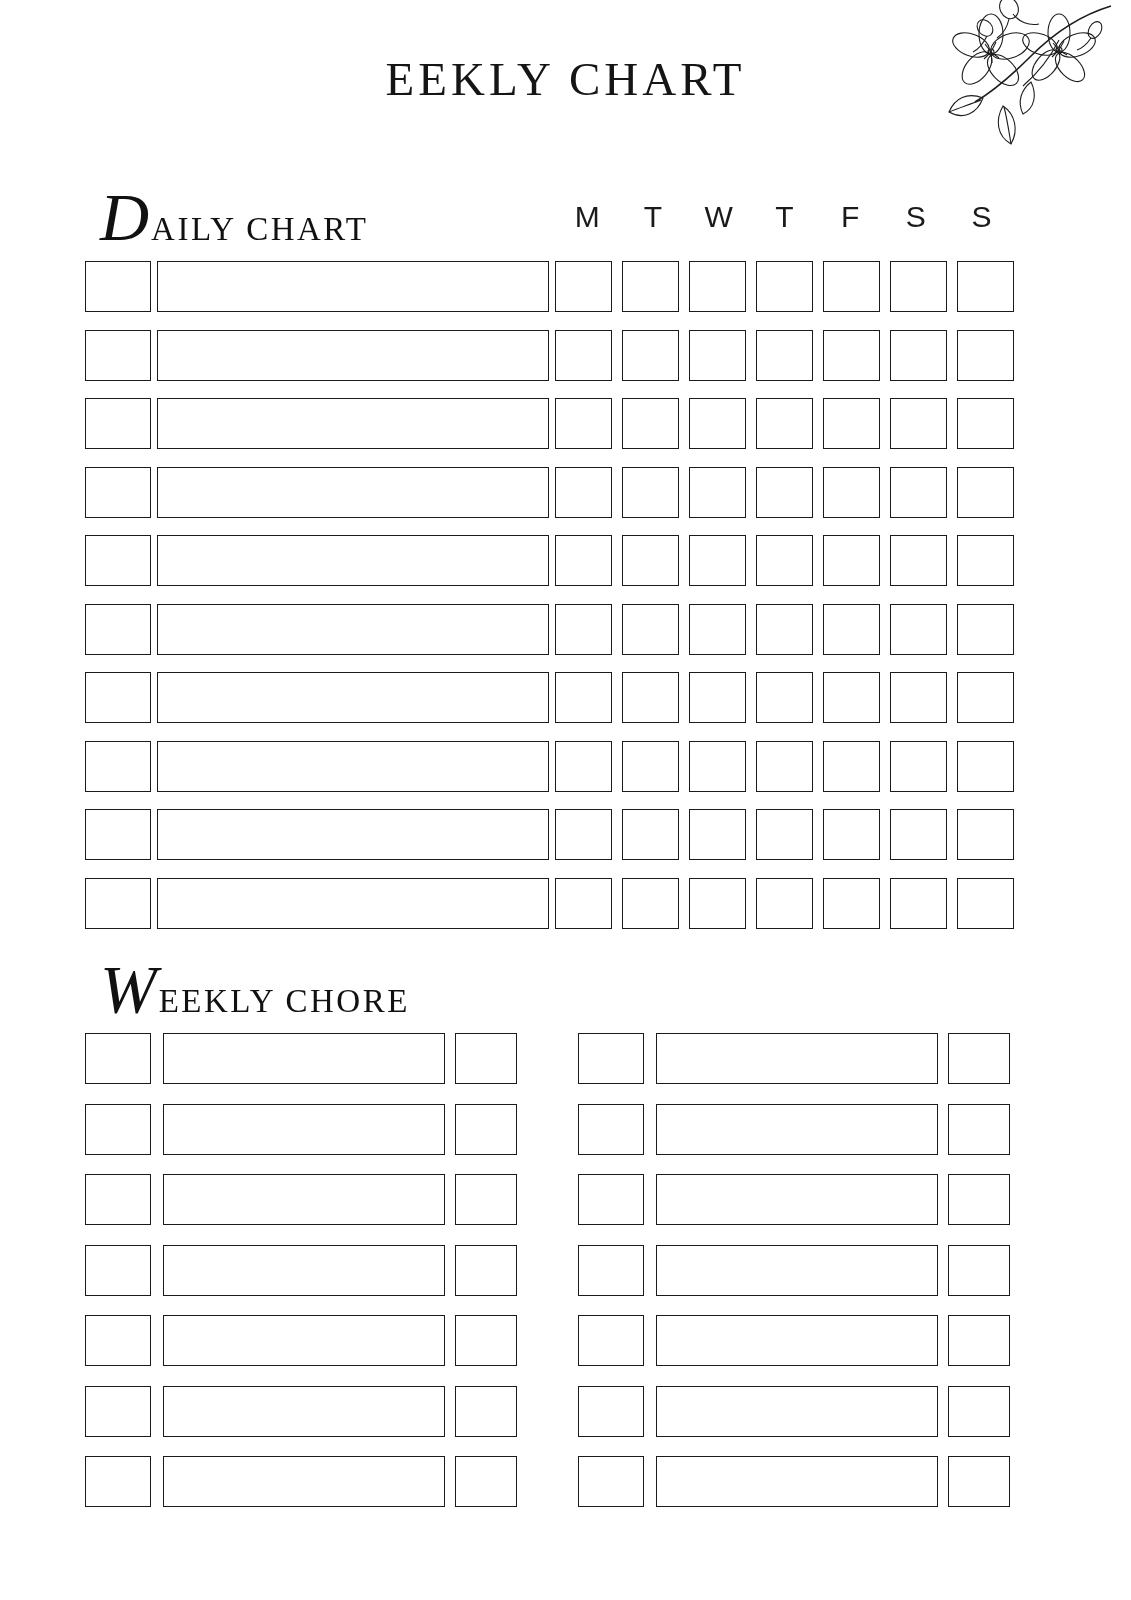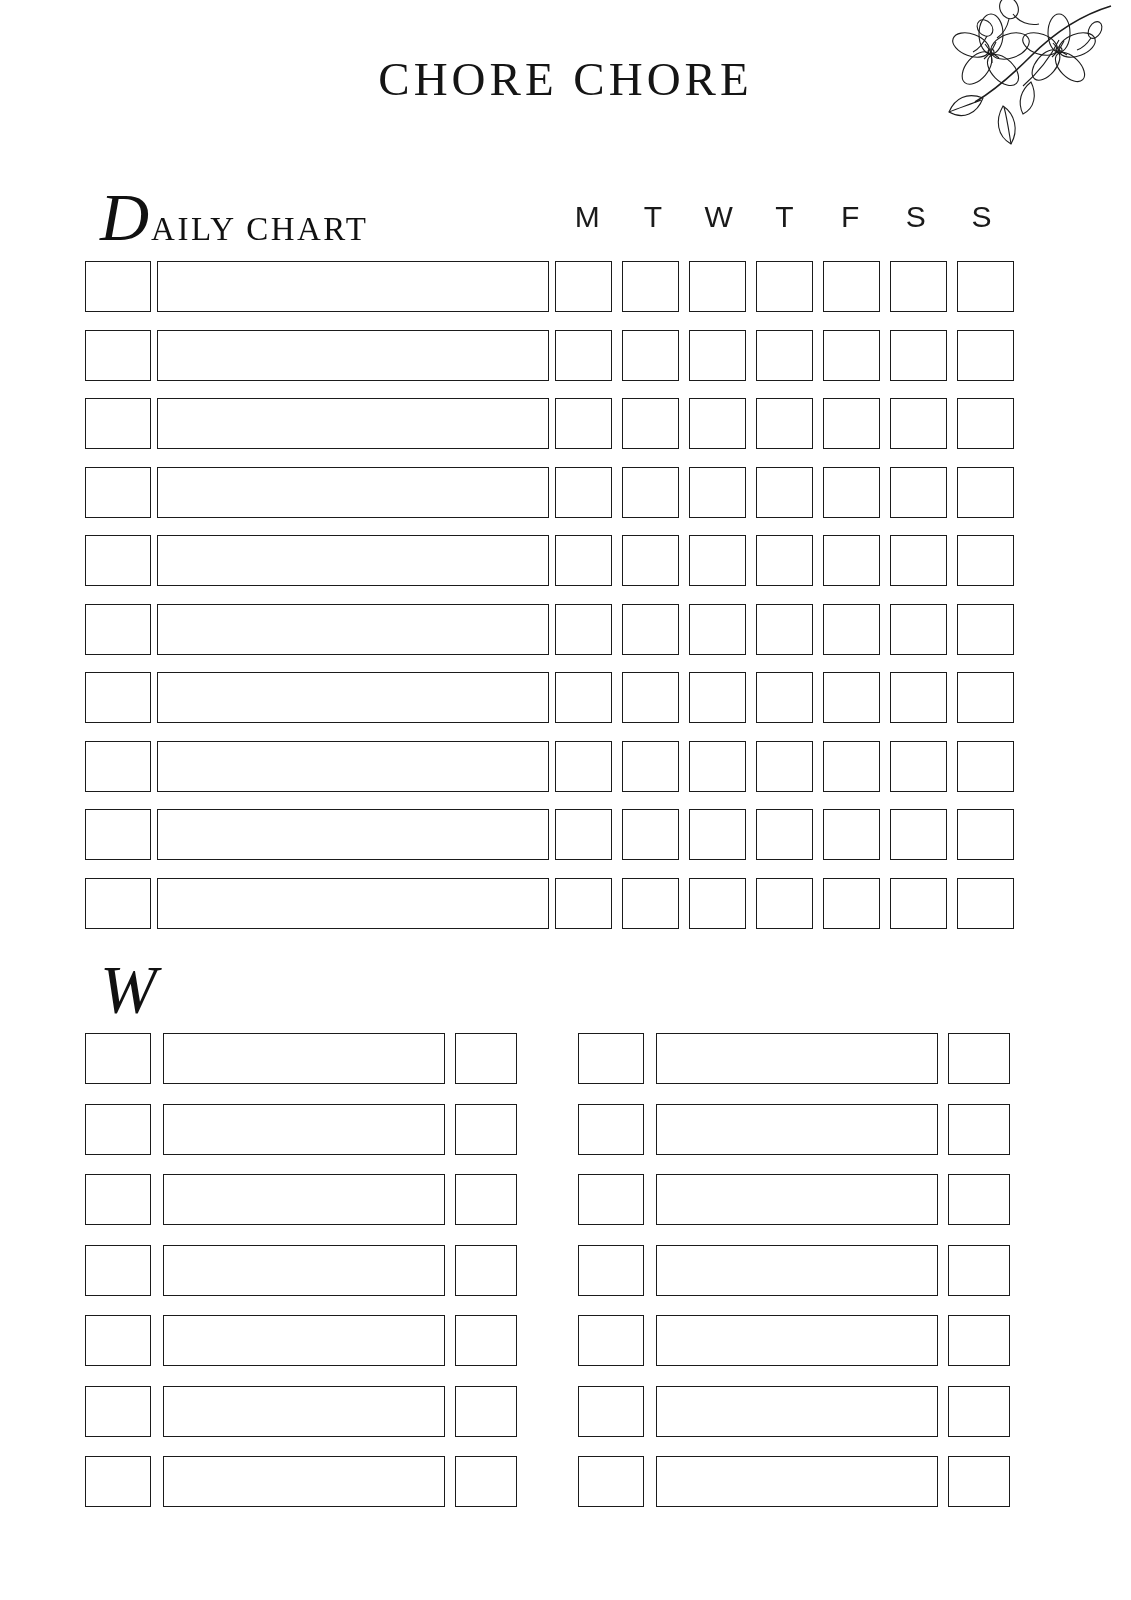--- a/index.html
+++ b/index.html
@@ -170,40 +170,41 @@
       <path d="M86 118 C96 114 108 110 118 106"></path>
       <path d="M140 112 C132 126 134 142 148 150 C156 136 152 120 140 112 Z"></path>
       <path d="M148 150 C146 138 144 124 141 113"></path>
       <path d="M168 88 C158 96 154 108 160 120 C172 114 174 100 168 88 Z"></path>
 
       <ellipse cx="232" cy="36" rx="6" ry="9" transform="rotate(30 232 36)"></ellipse>
       <path d="M228 44 C224 50 220 54 214 56"></path>
     </svg>
   </div>
 
-  <div class="title">CHORE CHORE</div>
+  <div class="title">EEKLY CHART</div>
 
 
   <div class="section-head" id="daily-head">
     <span class="drop-cap">D</span>
     <span class="section-rest">AILY CHART</span>
   </div>
 
   <div class="day-letters" id="day-letters">
       <div class="day-letter">M</div>
       <div class="day-letter">T</div>
       <div class="day-letter">W</div>
       <div class="day-letter">T</div>
       <div class="day-letter">F</div>
       <div class="day-letter">S</div>
       <div class="day-letter">S</div>
     </div>
 
   <div class="section-head" id="weekly-head">
     <span class="drop-cap">W</span>
+    <span class="section-rest">EEKLY CHORE</span>
   </div>
 
   <div id="daily-grid">
       <div class="bx daily-check" style="top: 261px;"></div>
       <div class="bx daily-task" style="top: 261px;"></div>
       <div class="bx daily-day" style="top: 261px; left: 555px;"></div>
       <div class="bx daily-day" style="top: 261px; left: 622px;"></div>
       <div class="bx daily-day" style="top: 261px; left: 689px;"></div>
       <div class="bx daily-day" style="top: 261px; left: 756px;"></div>
       <div class="bx daily-day" style="top: 261px; left: 823px;"></div>

